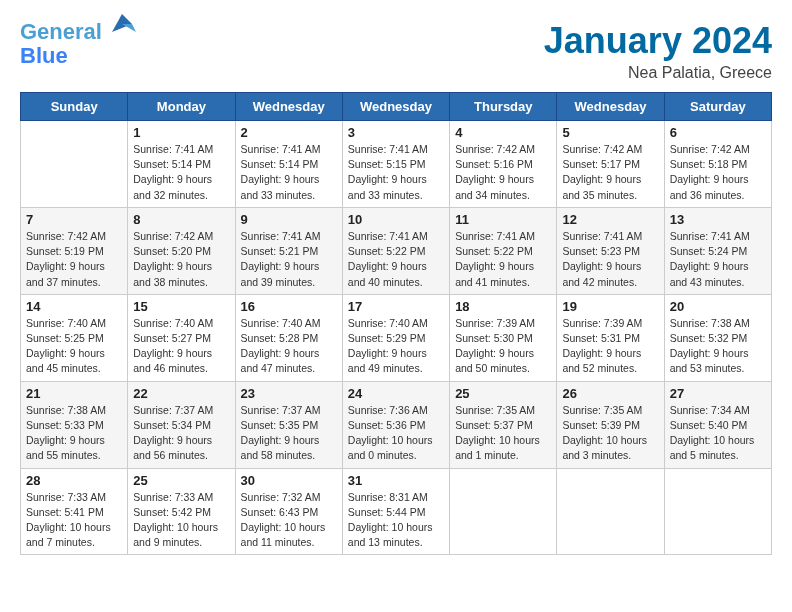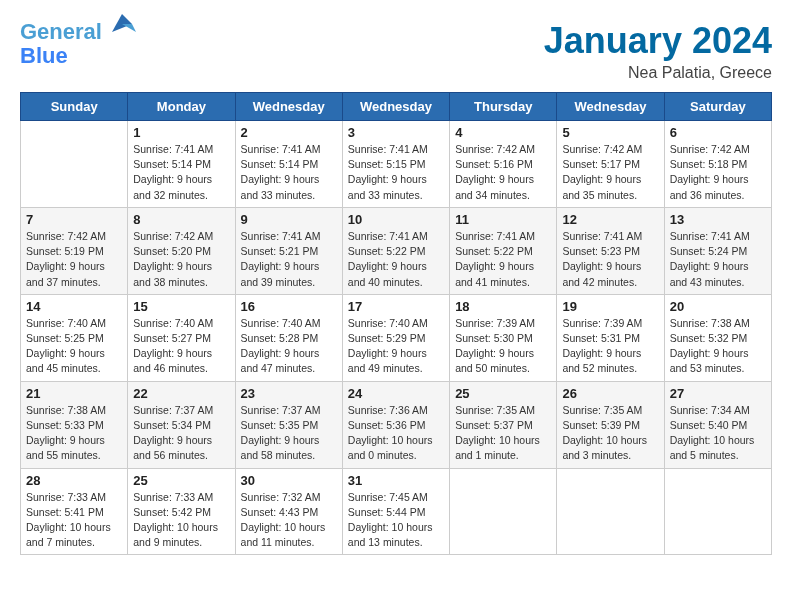--- a/index.html
+++ b/index.html
@@ -331,27 +331,27 @@
         <td>
           <span class="day-number">25</span>
           <div class="day-info" style="white-space: pre-line;">Sunrise: 7:33 AM
 Sunset: 5:42 PM
 Daylight: 10 hours
 and 9 minutes.</div>
         </td>
         <td>
           <span class="day-number">30</span>
           <div class="day-info" style="white-space: pre-line;">Sunrise: 7:32 AM
-Sunset: 4:43 PM
+Sunset: 6:43 PM
 Daylight: 10 hours
 and 11 minutes.</div>
         </td>
         <td>
           <span class="day-number">31</span>
-          <div class="day-info" style="white-space: pre-line;">Sunrise: 7:45 AM
+          <div class="day-info" style="white-space: pre-line;">Sunrise: 8:31 AM
 Sunset: 5:44 PM
 Daylight: 10 hours
 and 13 minutes.</div>
         </td>
         <td class="empty-cell"></td>
         <td class="empty-cell"></td>
         <td class="empty-cell"></td>
       </tr>
     </tbody>
 </table>

